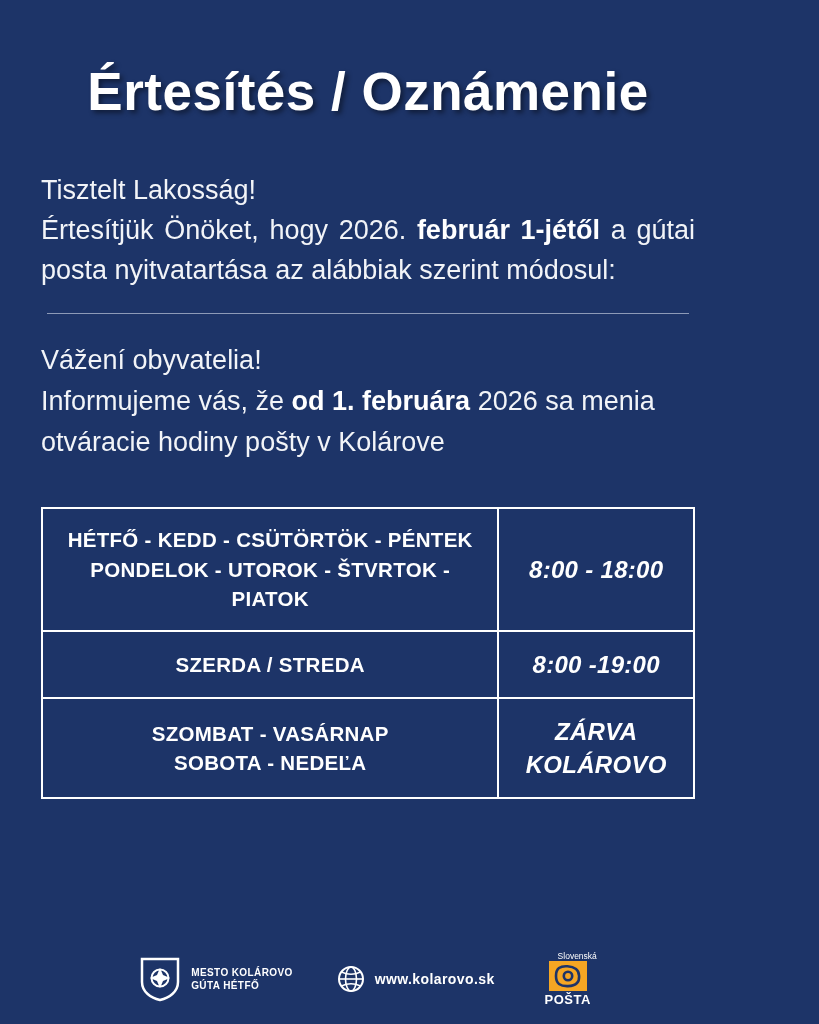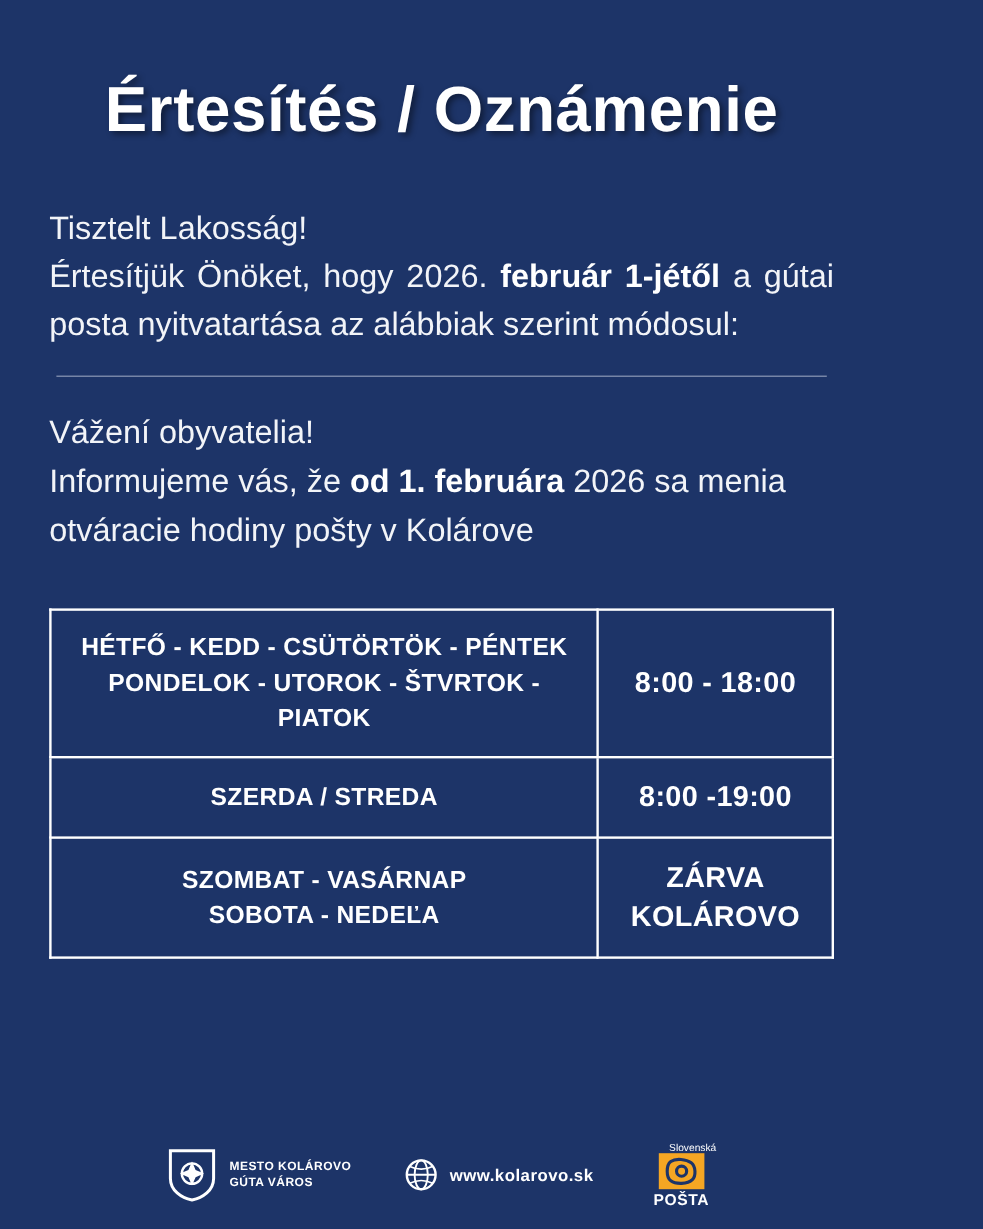--- a/index.html
+++ b/index.html
@@ -81,20 +81,21 @@
     width: 70%;
     font-size: 20.5px;
     line-height: 1.45;
     letter-spacing: 0.3px;
   }
   td.time {
     width: 30%;
     font-size: 24px;
     line-height: 1.38;
     letter-spacing: 0.3px;
+    font-style: italic;
   }
   .row-tall td { padding-top: 22px; padding-bottom: 22px; }
 
   .footer {
     position: absolute;
     left: 0;
     right: 0;
     bottom: 18px;
     display: flex;
     align-items: center;
@@ -212,21 +213,21 @@
   <div class="footer">
 
     <div class="foot-item">
       <svg class="crest" viewBox="0 0 42 46">
         <path d="M3 3 H39 V26 C39 36 30 42 21 44 C12 42 3 36 3 26 Z" fill="none" stroke="#ffffff" stroke-width="2.5"></path>
         <circle cx="21" cy="22" r="8.5" fill="none" stroke="#ffffff" stroke-width="2"></circle>
         <path d="M21 12 L24 19 L31 22 L24 25 L21 32 L18 25 L11 22 L18 19 Z" fill="#ffffff"></path>
       </svg>
       <div class="crest-text">
         <div>MESTO KOLÁROVO</div>
-        <div>GÚTA VÁROS</div>
+        <div>GÚTA HÉTFŐ</div>
       </div>
     </div>
 
     <div class="foot-item">
       <svg class="globe" viewBox="0 0 28 28">
         <circle cx="14" cy="14" r="12" fill="none" stroke="#ffffff" stroke-width="2"></circle>
         <ellipse cx="14" cy="14" rx="5.5" ry="12" fill="none" stroke="#ffffff" stroke-width="1.6"></ellipse>
         <line x1="2" y1="14" x2="26" y2="14" stroke="#ffffff" stroke-width="1.6"></line>
         <path d="M4.5 7 Q14 11.5 23.5 7" fill="none" stroke="#ffffff" stroke-width="1.4"></path>
         <path d="M4.5 21 Q14 16.5 23.5 21" fill="none" stroke="#ffffff" stroke-width="1.4"></path>

